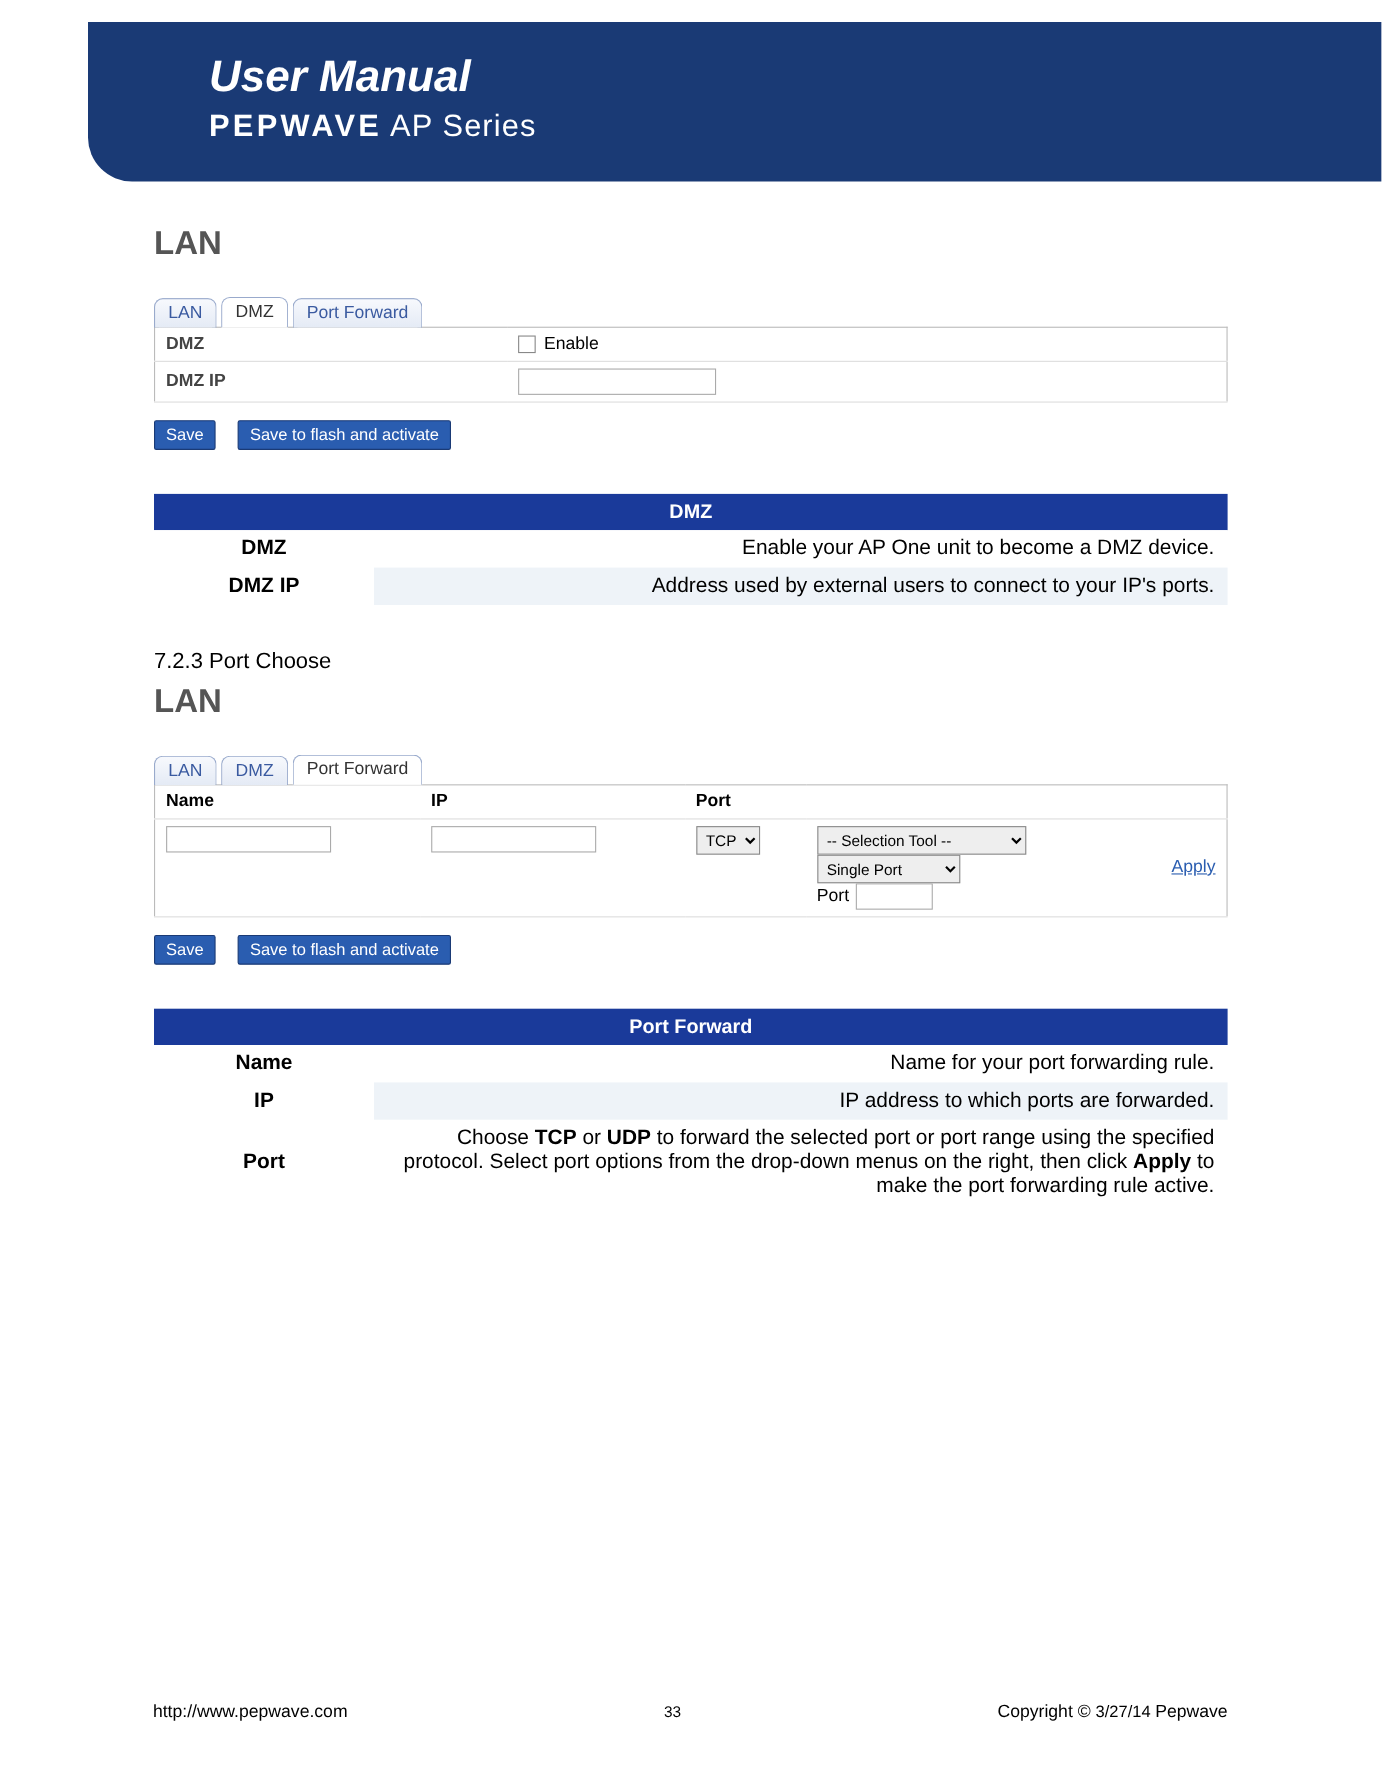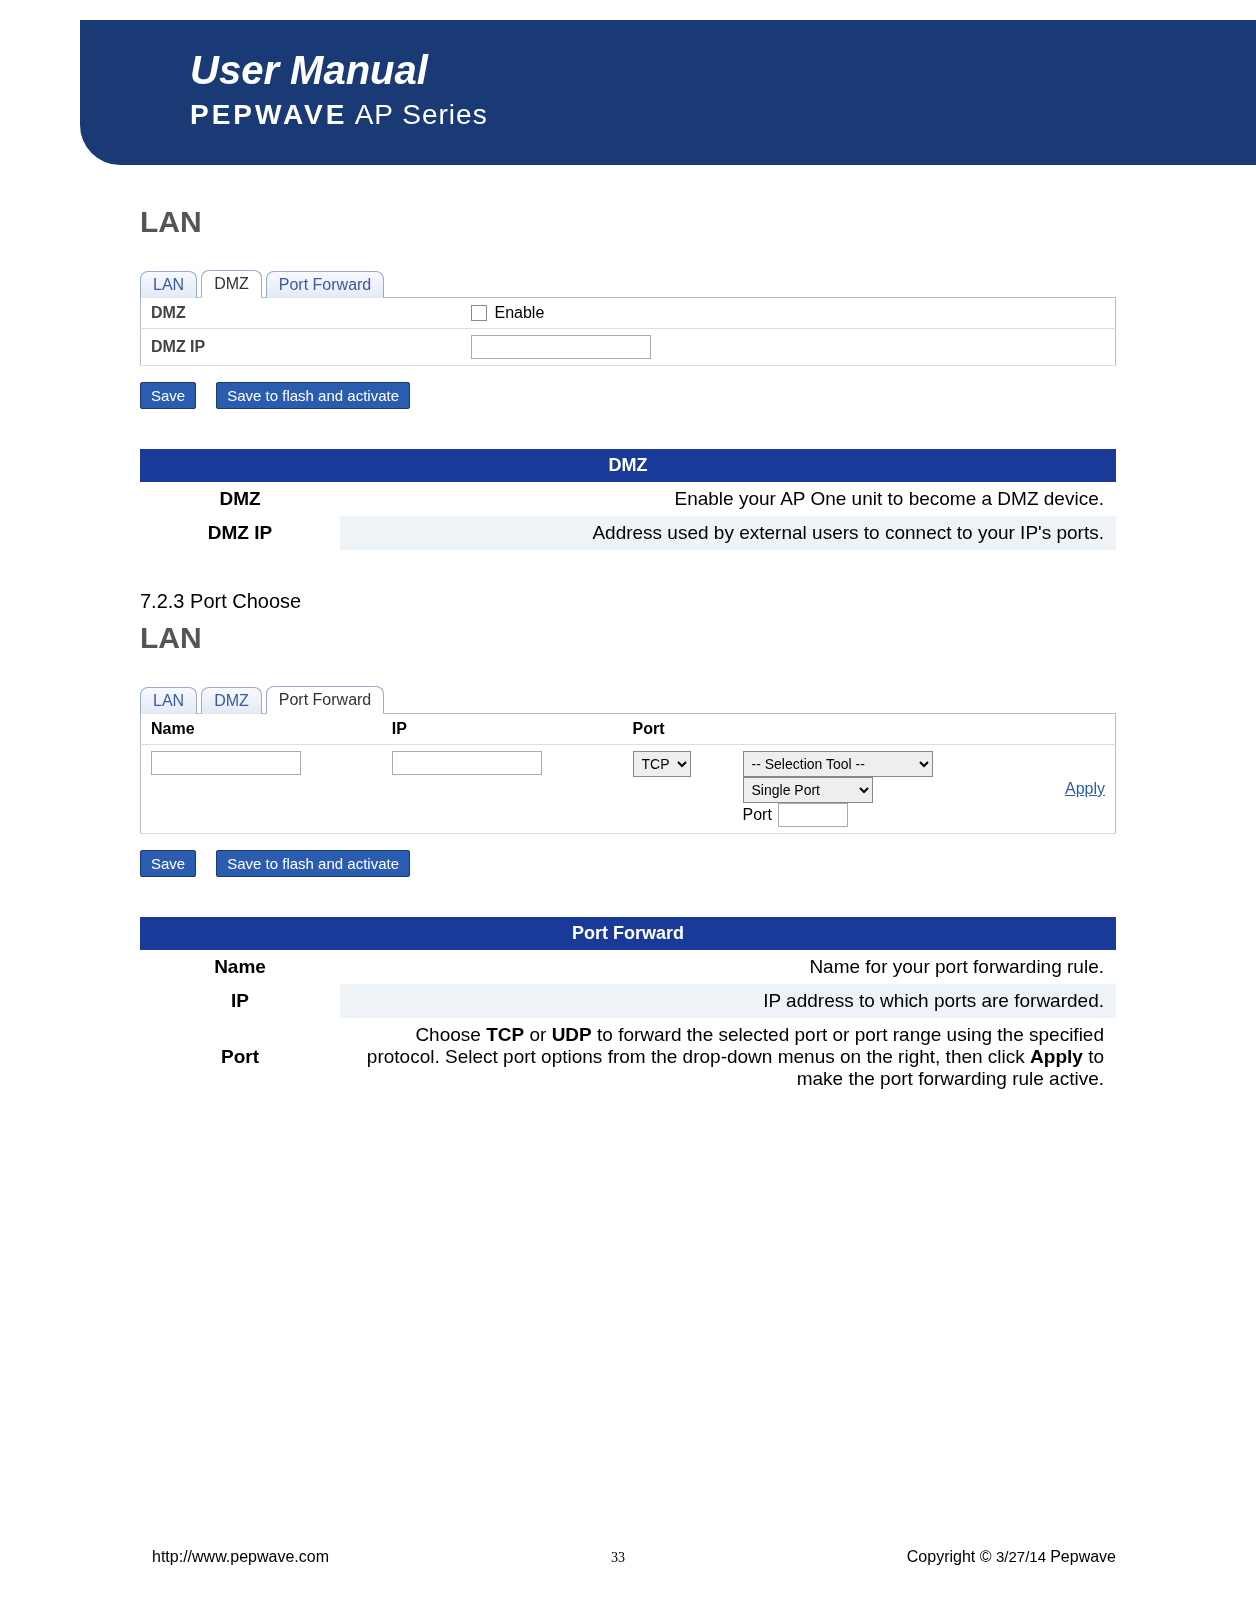--- a/index.html
+++ b/index.html
@@ -156,28 +156,28 @@
     height: 26px;
     font-size: 14px;
     padding: 2px 4px;
   }
   .port-col { display: flex; flex-direction: column; gap: 0; }
   .port-row { display: flex; align-items: center; gap: 6px; }
   .apply-link { color: #2a5db0; text-decoration: underline; font-size: 16px; }
   .footer {
     position: absolute;
     bottom: 40px;
-    left: 152px;
+    left: 139px;
     right: 140px;
     display: flex;
     justify-content: space-between;
     font-size: 16px;
     align-items: baseline;
   }
-  .footer .page { font-size: 14px; font-family: Liberation Serif, serif; }
+  .footer .page { font-size: 14px; }
 </style>
 </head>
 <body>
 
 <div class="header">
   <div class="header-title">User Manual</div>
   <div class="header-sub">
     <span class="bold">PEPWAVE</span><span class="light"> AP Series</span>
   </div>
 </div>

